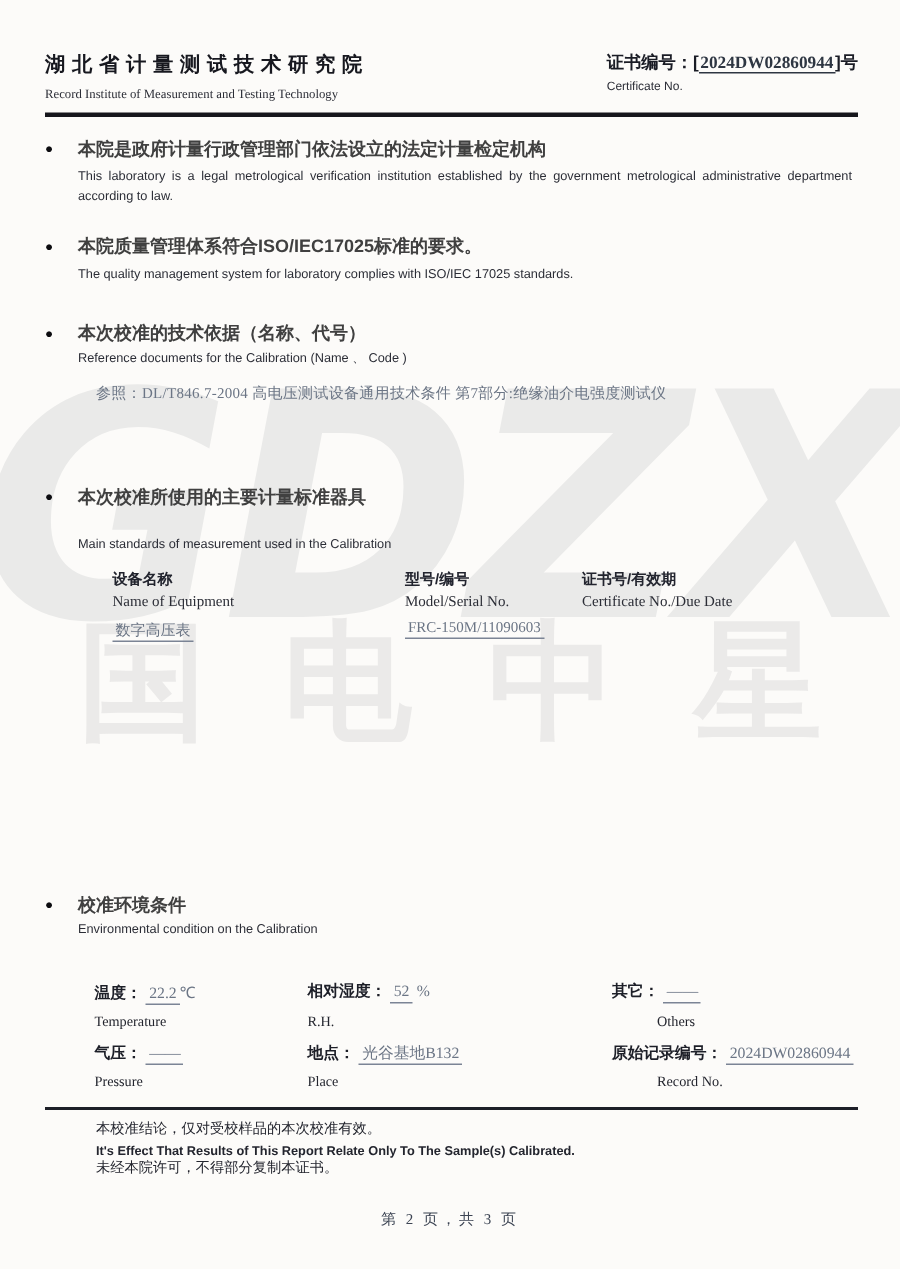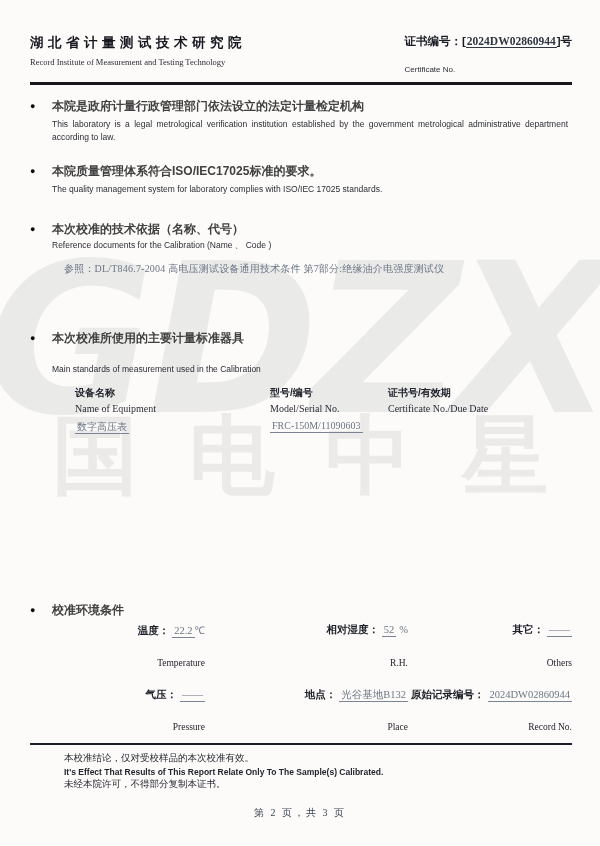--- a/index.html
+++ b/index.html
@@ -32,41 +32,41 @@
     font-weight:bold;font-size:86px;line-height:1;
     color:rgba(120,126,134,0.13);
   }
   
   .content{position:relative;z-index:1;}
   .hdr{display:flex;justify-content:space-between;align-items:flex-start;}
   .inst-cn{font-size:13.5px;font-weight:bold;letter-spacing:4.5px;color:#17181f;}
   .inst-en{font-family:"Liberation Serif",serif;font-size:8.5px;color:#2b2d36;margin-top:5px;}
   .cert-line{font-size:11.5px;font-weight:bold;color:#1a1c25;white-space:nowrap;}
   .cert-val{font-family:"Liberation Serif",serif;color:#2e3642;border-bottom:1px solid #2e3642;padding:0 1px;}
-  .cert-en{font-size:8px;color:#2b2d36;margin-top:16px;}
+  .cert-en{font-size:8px;color:#2b2d36;margin-top:4px;}
   .rule-thick{height:3px;background:#16161c;margin-top:8px;}
   .rule-thin{height:2px;background:#1d1f28;margin-top:3px;}
   .sec{margin-top:0;}
   .sec-row{display:flex;align-items:baseline;}
   .bullet{width:22px;font-size:9px;color:#0c0c10;flex:0 0 22px;transform:translateY(-1px);}
   .sec-title{font-size:12px;font-weight:bold;color:#404040;}
   .sec-en{font-size:8.5px;color:#2b2d36;margin:3px 0 0 22px;line-height:1.55;}
   .sec-en.justify{text-align:justify;margin-right:4px;}
   .fv{font-family:"Liberation Serif",serif;color:#6b7585;}
   .u{border-bottom:1px solid #7b8495;padding:0 2px 1px 2px;}
   .ref-detail{font-size:10px;margin:10px 0 0 34px;letter-spacing:0.2px;}
   
   .std-table{display:grid;grid-template-columns:195px 118px auto;padding-left:45px;margin-top:10px;
              font-size:10px;}
   .std-h-cn{font-weight:bold;color:#22242e;}
   .std-h-en{font-family:"Liberation Serif",serif;color:#2b2d36;margin-top:3px;}
   .std-val{margin-top:6px;font-size:10px;}
   
-  .env-grid{display:grid;grid-template-columns:142px 203px auto;padding-left:33px;margin-top:4px;
-            font-size:10.5px;row-gap:12px;text-align:right;}
+  .env-grid{display:grid;grid-template-columns:142px 203px auto;padding-left:33px;margin-top:28px;
+            font-size:10.5px;row-gap:0;}
   .env-cell{padding:0 0 2px 0;}
   .env-lbl{font-weight:bold;color:#1d1f28;}
   .env-en{font-family:"Liberation Serif",serif;font-size:9.5px;color:#23252e;padding:6px 0 8px 0;}
   .env-en.center{padding-left:30px;}
   .notes{margin-top:7px;padding-left:34px;line-height:1.45;}
   .note-cn{font-family:"Liberation Serif",serif;font-size:9.5px;color:#23252e;}
   .note-en{font-size:8.5px;font-weight:bold;color:#23252e;}
   .page-foot{
     position:absolute;left:0;bottom:26px;width:100%;
     text-align:center;
@@ -153,20 +153,21 @@
         <div class="std-val"><span class="fv u">数字高压表</span></div>
         <div class="std-val"><span class="fv u">FRC-150M/11090603</span></div>
       </div>
     </div>
 
     <div class="sec" style="margin-top:168px;">
       <div class="sec-row">
         <span class="bullet">●</span>
         <span class="sec-title">校准环境条件</span>
       </div>
+      <div class="sec-en" style="margin-top:1px;">Environmental condition on the Calibration</div>
 
       <div class="env-grid">
 
         <div class="env-cell">
           <span class="env-lbl">温度：</span>
           <span class="fv u">22.2</span><span class="fv">℃</span>
         </div>
         <div class="env-cell">
           <span class="env-lbl">相对湿度：</span>
           <span class="fv u">52</span> <span class="fv">%</span>

